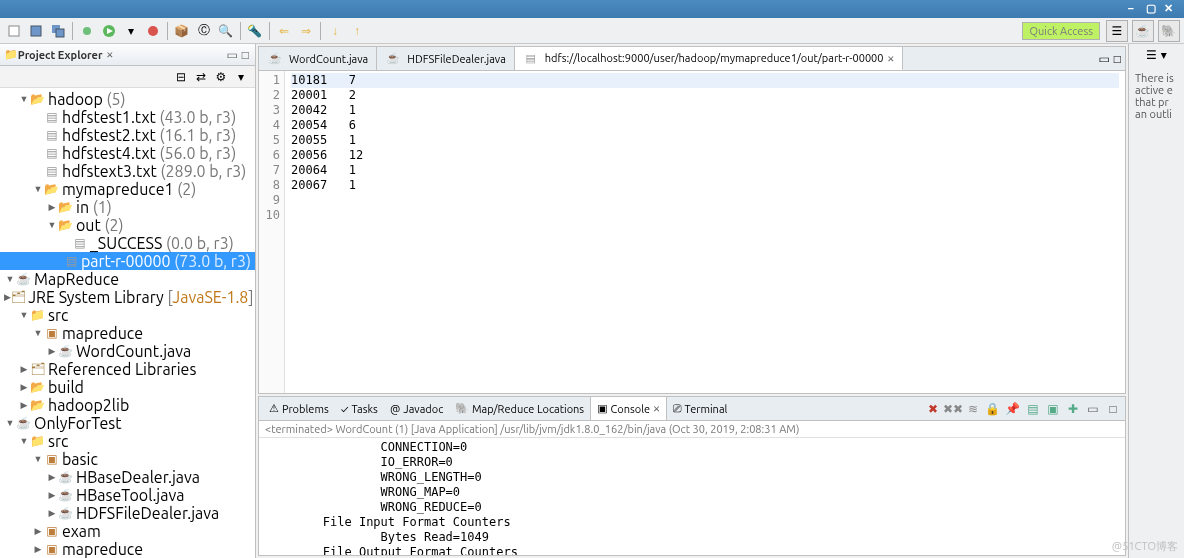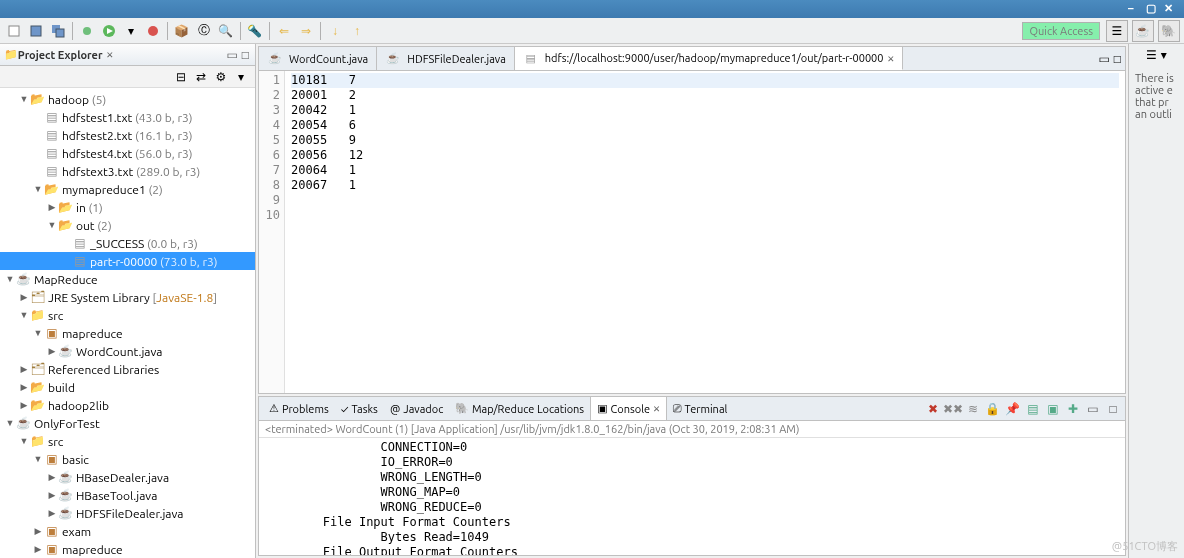--- a/index.html
+++ b/index.html
@@ -39,21 +39,21 @@
   display: inline-flex;
   align-items: center;
   justify-content: center;
   cursor: pointer;
   border-radius: 2px;
 }
 .tb-sep { width: 1px; height: 18px; background: #b0b0b0; margin: 0 2px; }
 .quick-access {
   margin-left: auto;
   border: 1px solid #b0b0b0;
-  background: #86efac;
+  background: #bef264;
   padding: 2px 6px;
   font-size: 11px;
   color: #7a7a7a;
   margin-right: 2px;
 }
 .persp-btn {
   width: 22px; height: 22px; border: 1px solid #b0b0b0;
   background: #e9e9e9; margin-left: 2px; cursor: pointer;
   display: inline-flex; align-items: center; justify-content: center;
 }
@@ -90,21 +90,21 @@
 }
 .tree { flex: 1; overflow: auto; background: #fff; padding: 2px 0; }
 .tree-row {
   display: flex; align-items: center;
   height: 18px; padding: 0 4px; white-space: nowrap;
   cursor: default;
 }
 .tree-row.selected { background: #3399ff; color: #fff; }
 .tw { width: 12px; text-align: center; color: #666; cursor: pointer; font-size: 9px; }
 .ticon { width: 16px; height: 16px; margin-right: 2px; display: inline-flex; align-items: center; justify-content: center; }
-.tlabel { font-size: 12px; }
+.tlabel { font-size: 16px; }
 .tlabel .gray { color: #777; }
 .tree-row.selected .gray { color: #dfeeff; }
 .ind { display: inline-block; }
 .folder { color: #d9a300; }
 .file { color: #999; }
 .jfile { color: #5279b7; }
 .pkg { color: #bd7e3c; }
 .lib { color: #a17e3d; }
 .editor-area {
   flex: 1;
@@ -509,21 +509,21 @@
               <div>7</div>
               <div>8</div>
               <div>9</div>
               <div>10</div>
             </div>
           <div class="code" id="code">
               <div class="hl">10181   7</div>
               <div>20001   2</div>
               <div>20042   1</div>
               <div>20054   6</div>
-              <div>20055   9</div>
+              <div>20055   1</div>
               <div>20056   12</div>
               <div>20064   1</div>
               <div>20067   1</div>
               <div></div>
             </div>
         </div>
       </div>
 
       <div class="editor-bottom">
         <div class="bottom-tabs" id="btabs">

